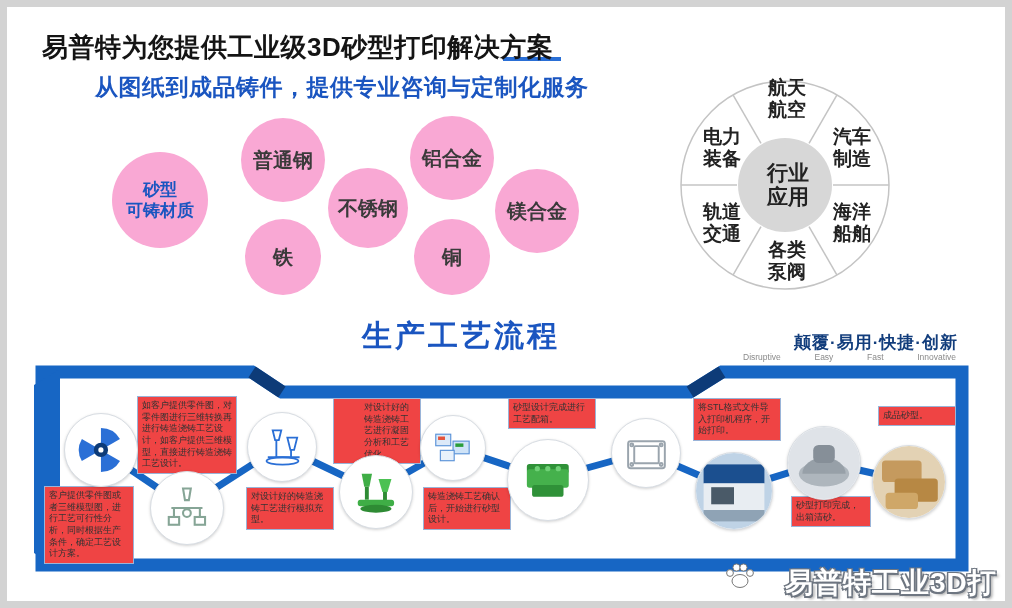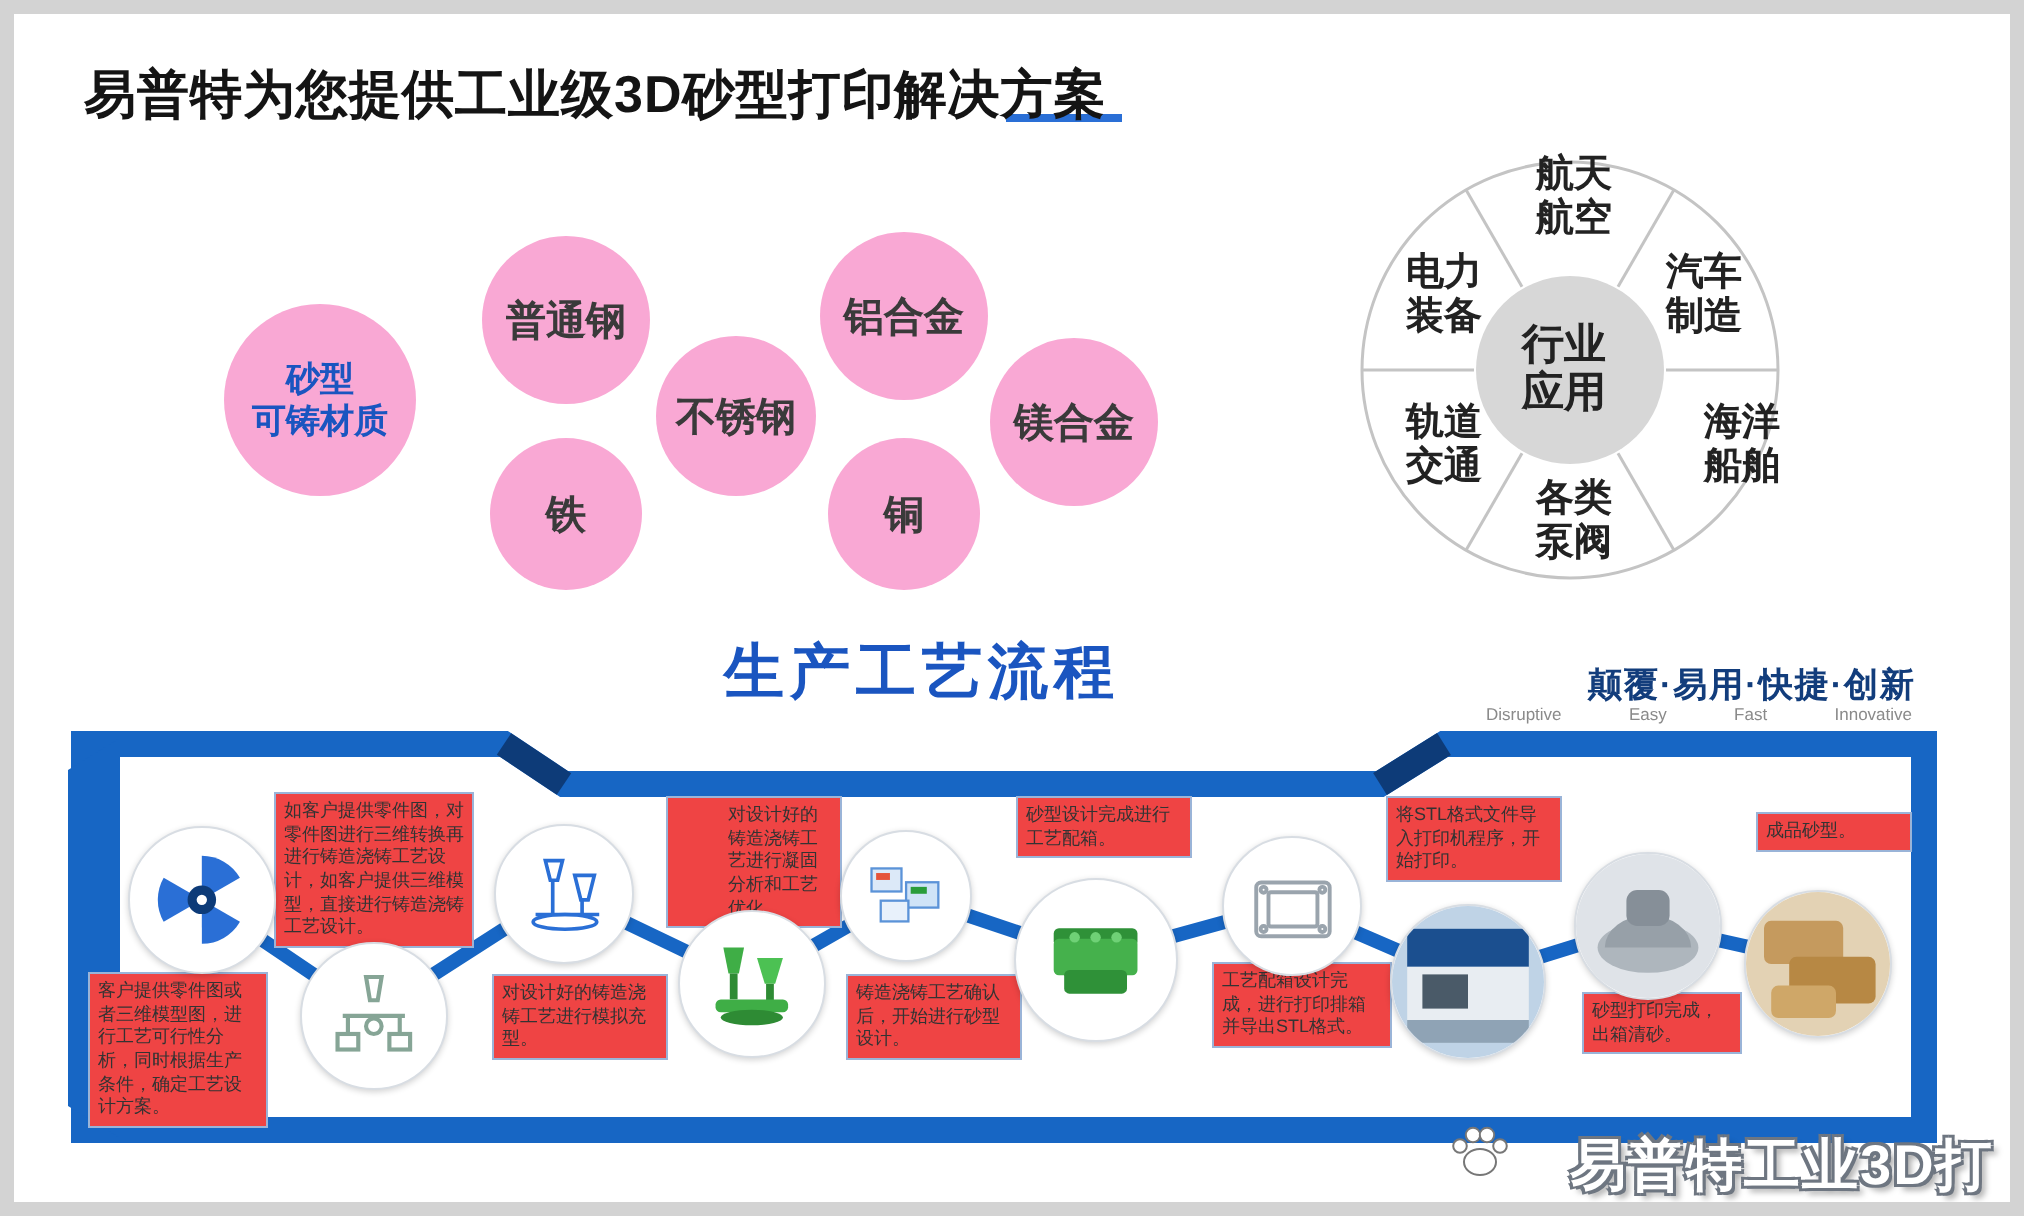--- a/index.html
+++ b/index.html
@@ -7,21 +7,21 @@
          font-family:"Liberation Sans","DejaVu Sans",sans-serif;}
   .abs{position:absolute;}
   .frame{inset:0;border:7px solid #d3d3d3;pointer-events:none;z-index:50;}
   .title{left:42px;top:30px;font-size:26px;font-weight:bold;color:#141414;letter-spacing:.5px;z-index:5;}
   .title-dash{left:503px;top:57px;width:58px;height:4px;background:#2a6fd6;z-index:4;}
   .subtitle{left:95px;top:72px;font-size:23px;font-weight:bold;color:#1a55c0;letter-spacing:.5px;z-index:5;}
   .mat-circle{border-radius:50%;background:#f9a8d4;display:flex;align-items:center;justify-content:center;
               text-align:center;font-weight:bold;color:#3a3a3a;z-index:3;}
   .mat-label{color:#1a55c0;font-size:17px;line-height:1.25;white-space:pre-line;}
   .sector-label{width:44px;text-align:center;font-size:19px;line-height:1.15;font-weight:bold;color:#222;z-index:6;}
-  .wheel-center-label{width:48px;text-align:left;font-size:21px;line-height:1.15;font-weight:bold;color:#222;z-index:6;}
+  .wheel-center-label{width:48px;text-align:right;font-size:21px;line-height:1.15;font-weight:bold;color:#222;z-index:6;}
   .proc-title{left:362px;top:316px;font-size:30px;font-weight:bold;color:#1a55c0;letter-spacing:3px;z-index:5;}
   .slogan{left:743px;top:331px;width:215px;text-align:right;font-size:17px;font-weight:bold;color:#123d7c;letter-spacing:1px;z-index:5;}
   .slogan-en{left:743px;top:352px;width:213px;display:flex;justify-content:space-between;
              font-size:8.5px;color:#8a8a8a;z-index:5;}
   .banner-svg{left:30px;top:355px;z-index:1;}
   .note{background:#ef4444;border:1px solid #9ab4d8;padding:3px 4px;font-size:9px;line-height:1.3;
         color:#333;z-index:3;box-sizing:border-box;}
   .step-circle{border-radius:50%;background:#fff;border:1px solid #d8dde3;display:flex;align-items:center;
                justify-content:center;overflow:hidden;z-index:4;box-shadow:0 1px 3px rgba(0,0,0,.18);}
   .step-circle svg.icon{width:72%;height:72%;}
@@ -30,20 +30,21 @@
          text-shadow:-1.5px -1.5px 0 #6e7681,1.5px -1.5px 0 #6e7681,-1.5px 1.5px 0 #6e7681,1.5px 1.5px 0 #6e7681,3px 3px 3px rgba(0,0,0,.35);margin-left:25px;}
   .paw{left:724px;top:560px;z-index:20;}
 </style>
 </head>
 <body>
 
 <div class="stage">
 
   <div class="abs title">易普特为您提供工业级3D砂型打印解决方案</div>
   <div class="abs title-dash"></div>
+  <div class="abs subtitle">从图纸到成品铸件，提供专业咨询与定制化服务</div>
 
   <div class="abs mat-circle" style="left:112px;top:152px;width:96px;height:96px;">
     <span class="mat-label">砂型
 可铸材质</span>
   </div>
   <div class="abs mat-circle" style="left:241px;top:118px;width:84px;height:84px;font-size:20px;">
     <span>普通钢</span>
   </div>
   <div class="abs mat-circle" style="left:328px;top:168px;width:80px;height:80px;font-size:20px;">
     <span>不锈钢</span>
@@ -69,21 +70,21 @@
       <line x1="134" y1="151.6" x2="162" y2="200.1"></line>
       <line x1="86" y1="151.6" x2="58" y2="200.1"></line>
       <line x1="62" y1="110" x2="6" y2="110"></line>
       <line x1="86" y1="68.4" x2="58" y2="19.9"></line>
     </g>
     <circle cx="110" cy="110" r="47" fill="#d7d7d7"></circle>
   </svg>
   <div class="abs wheel-center-label" style="left:761px;top:161px;">行业应用</div>
   <div class="abs sector-label" style="left:765px;top:77px;">航天航空</div>
   <div class="abs sector-label" style="left:830px;top:126px;">汽车制造</div>
-  <div class="abs sector-label" style="left:830px;top:201px;margin-left:19px;">海洋船舶</div>
+  <div class="abs sector-label" style="left:830px;top:201px;">海洋船舶</div>
   <div class="abs sector-label" style="left:765px;top:239px;">各类泵阀</div>
   <div class="abs sector-label" style="left:700px;top:201px;">轨道交通</div>
   <div class="abs sector-label" style="left:700px;top:126px;">电力装备</div>
 
   <div class="abs proc-title">生产工艺流程</div>
   <div class="abs slogan">颠覆·易用·快捷·创新</div>
   <div class="abs slogan-en">
     <span>Disruptive</span>
     <span>Easy</span>
     <span>Fast</span>
@@ -97,21 +98,20 @@
     <line x1="660" y1="37" x2="692" y2="17" stroke="#0d3b78" stroke-width="13"></line>
     <polyline points="70,94 156,152 251,91 345,136 422,92 517,124 615,97 703,135 793,107 878,126" fill="none" stroke="#1766c4" stroke-width="7" stroke-linejoin="round"></polyline>
   </svg>
 
   <div class="abs note" style="left:44px;top:486px;width:90px;">客户提供零件图或者三维模型图，进行工艺可行性分析，同时根据生产条件，确定工艺设计方案。</div>
   <div class="abs note" style="left:137px;top:396px;width:100px;">如客户提供零件图，对零件图进行三维转换再进行铸造浇铸工艺设计，如客户提供三维模型，直接进行铸造浇铸工艺设计。</div>
   <div class="abs note" style="left:246px;top:487px;width:88px;">对设计好的铸造浇铸工艺进行模拟充型。</div>
   <div class="abs note" style="left:333px;top:398px;width:88px;padding-left:30px;">对设计好的铸造浇铸工艺进行凝固分析和工艺优化。</div>
   <div class="abs note" style="left:423px;top:487px;width:88px;">铸造浇铸工艺确认后，开始进行砂型设计。</div>
   <div class="abs note" style="left:508px;top:398px;width:88px;">砂型设计完成进行工艺配箱。</div>
-  <div class="abs note" style="left:606px;top:481px;width:90px;">工艺配箱设计完成，进行打印排箱并导出STL格式。</div>
   <div class="abs note" style="left:693px;top:398px;width:88px;">将STL格式文件导入打印机程序，开始打印。</div>
   <div class="abs note" style="left:791px;top:496px;width:80px;">砂型打印完成，出箱清砂。</div>
   <div class="abs note" style="left:878px;top:406px;width:78px;">成品砂型。</div>
 
   <div class="abs step-circle" style="left:64px;top:413px;width:72px;height:72px;">
     <svg class="icon" viewBox="0 0 40 40">
       <g fill="#2a6fd6">
         <path d="M20 20 L20 3 A17 17 0 0 1 34.7 11.5 Z"></path>
         <g transform="rotate(120 20 20)">
             <path d="M20 20 L20 3 A17 17 0 0 1 34.7 11.5 Z"></path>

